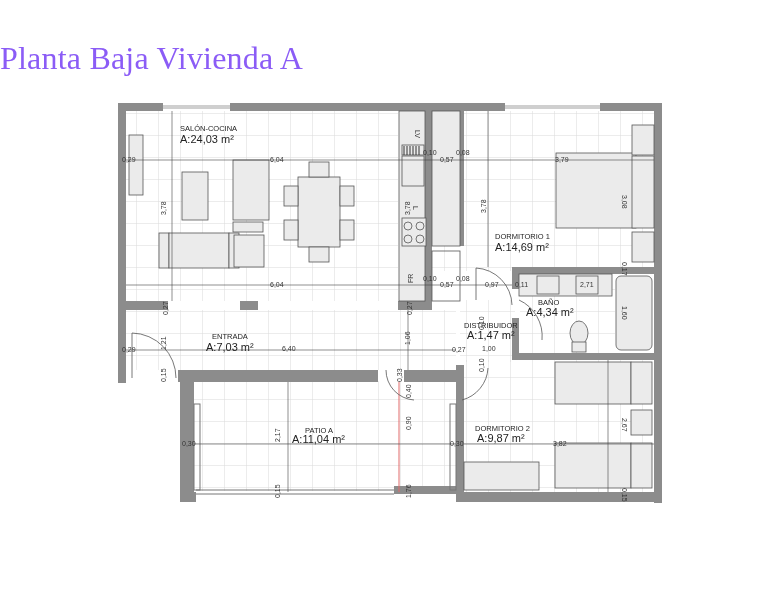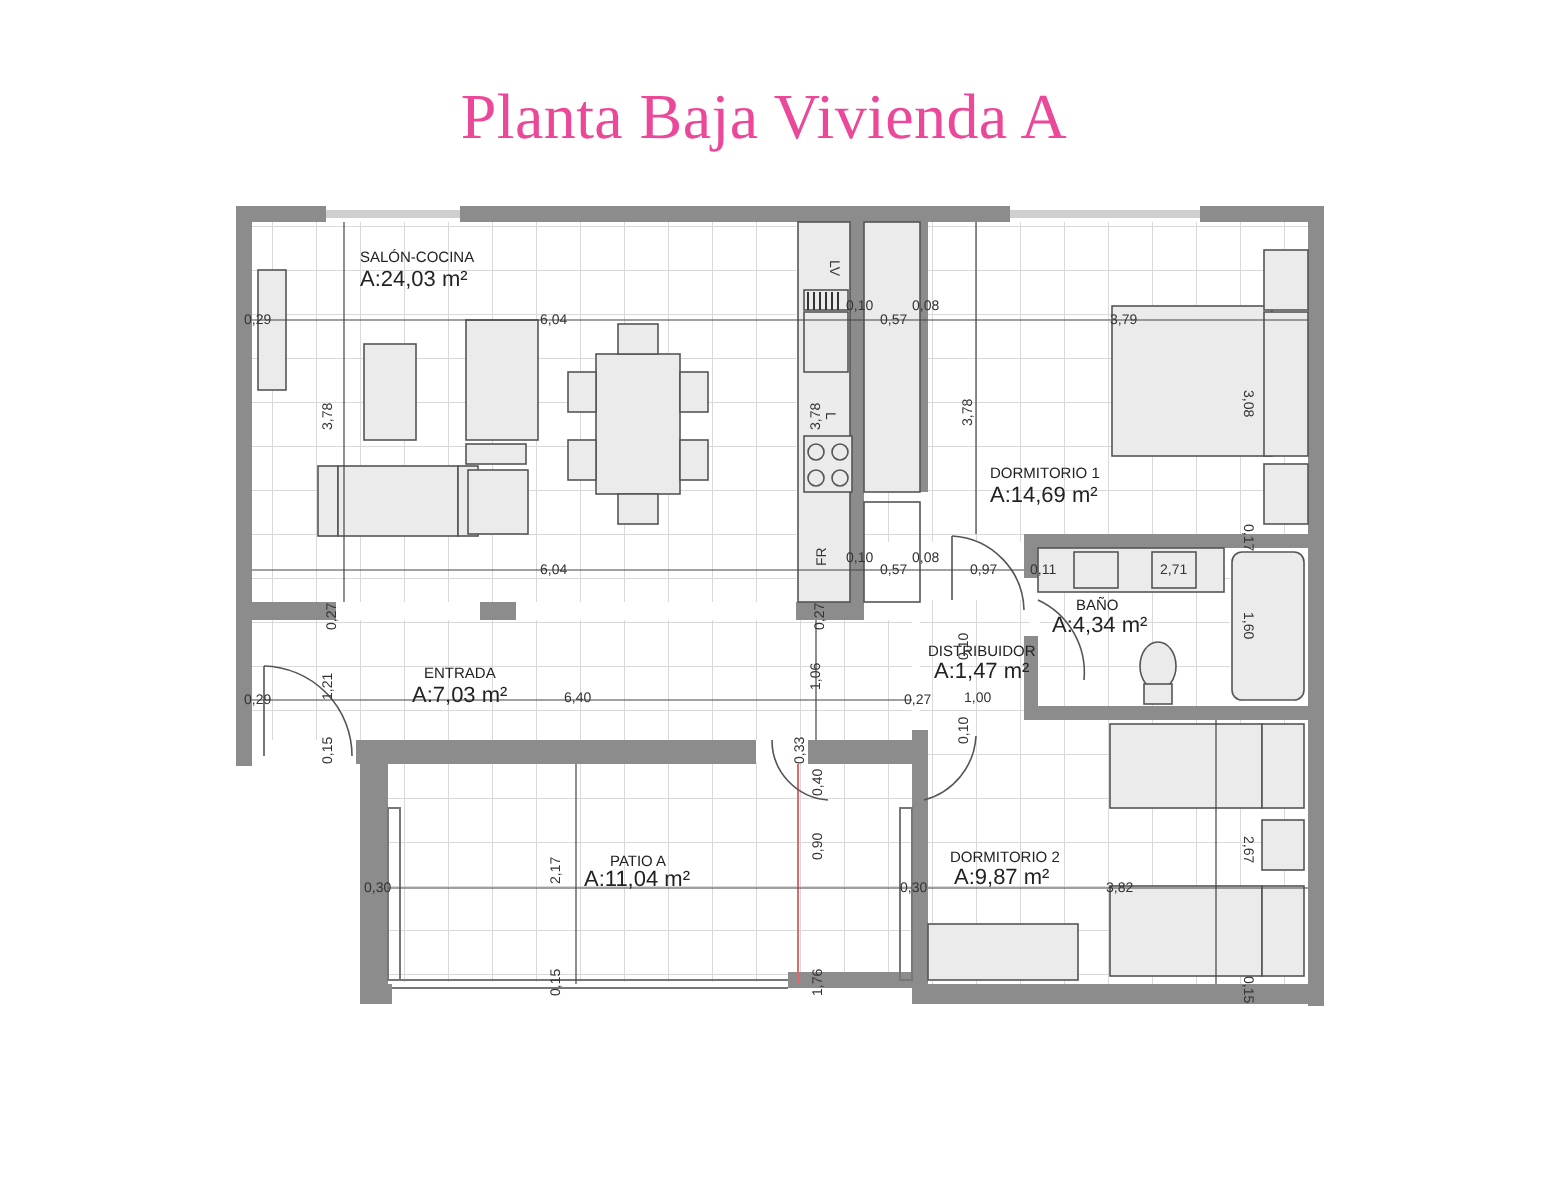--- a/index.html
+++ b/index.html
@@ -1,17 +1,17 @@
 <!DOCTYPE html>
 <html><head>
 <meta charset="utf-8">
 <style>
   html,body{margin:0;padding:0;background:#ffffff;}
   body{width:784px;height:590px;position:relative;overflow:hidden;font-family:"Liberation Sans",sans-serif;}
-  .title{position:absolute;left:0;top:40px;width:764px;text-align:center;font-family:"Liberation Serif","DejaVu Serif",serif;font-size:32px;color:#ec4899;letter-spacing:0.2px;}
+  .title{position:absolute;left:0;top:40px;width:764px;text-align:left;font-family:"Liberation Serif","DejaVu Serif",serif;font-size:32px;color:#8b5cf6;letter-spacing:0.2px;}
   svg{position:absolute;left:0;top:0;}
   .lbl{font-family:"Liberation Sans",sans-serif;fill:#222;}
   .room-name{font-size:7.5px;}
   .room-area{font-size:11px;}
   .dim{font-size:7px;fill:#333;}
 </style>
 </head>
 <body>
 
 <div class="title">Planta Baja Vivienda A</div>

